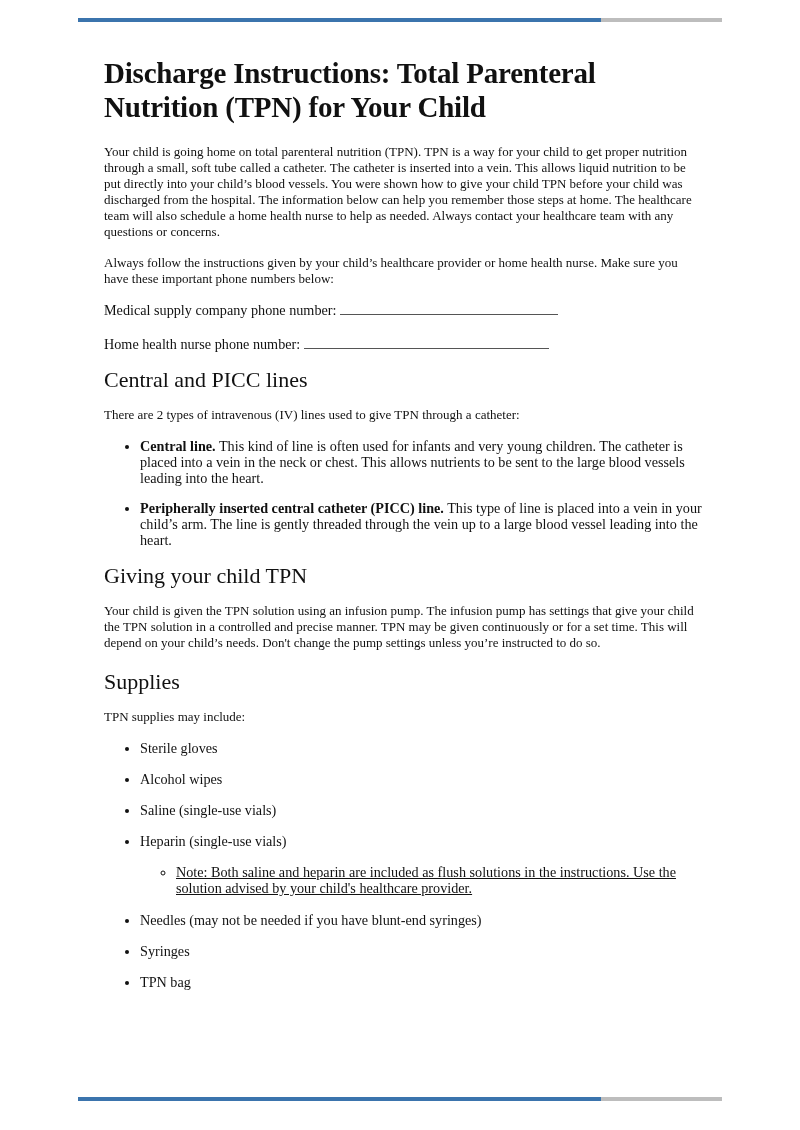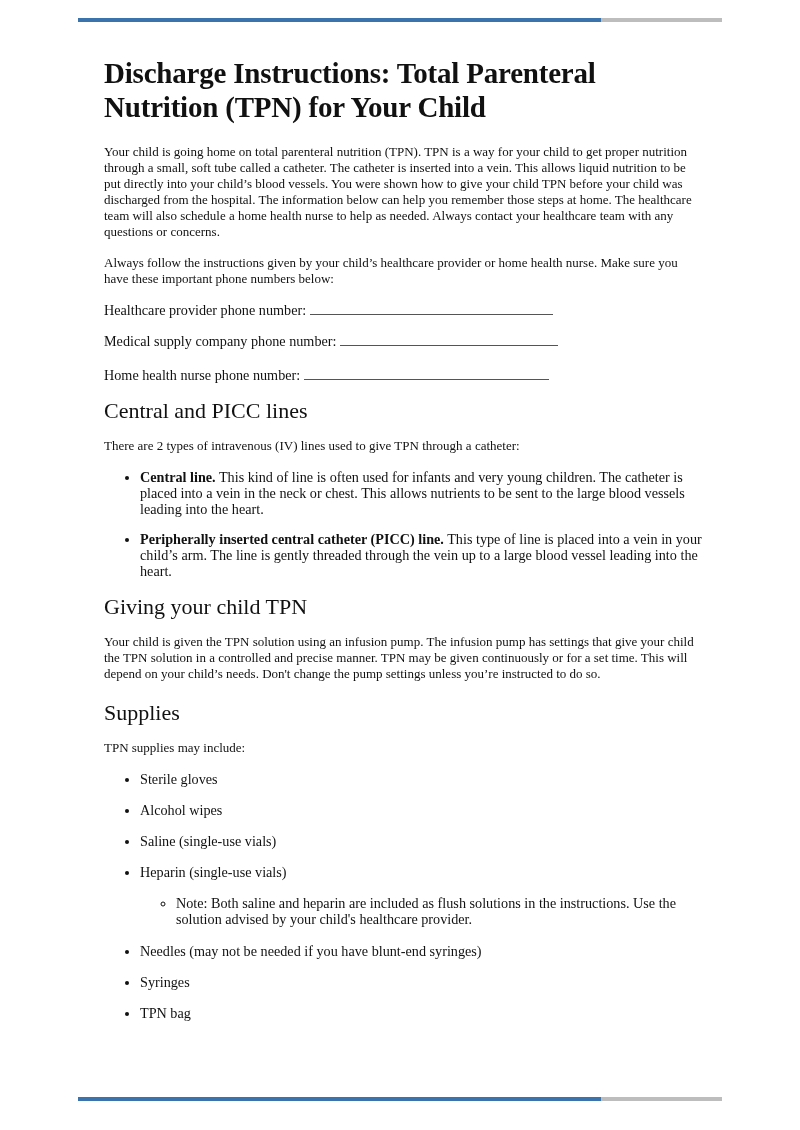--- a/index.html
+++ b/index.html
@@ -11,43 +11,40 @@
     .bar.top { top: 18px; }
     .bar.bottom { top: 1097px; height: 4px; }
     .content { position: absolute; left: 104px; top: 56px; width: 600px; }
     h1 { font-size: 29px; line-height: 34px; font-weight: bold; margin: 0 0 20px 0; letter-spacing: -0.2px; }
     h2 { font-size: 22px; line-height: 26px; font-weight: normal; margin: 0 0 14px 0; }
     p { font-size: 13px; line-height: 16px; margin: 0 0 15px 0; }
     .phone-line { font-size: 14.2px; line-height: 16px; margin: 0 0 15px 0; white-space: nowrap; }
     .blank { display: inline-block; border-bottom: 1px solid #555; height: 12px; vertical-align: baseline; margin-left: 4px; }
     ul { margin: 0 0 15px 0; padding-left: 36px; }
     ul li { font-size: 14.2px; line-height: 16px; margin: 0 0 15px 0; }
-    ul.sub { list-style-type: circle; margin-top: 15px; margin-bottom: 16px; padding-left: 36px; }
+    ul.sub { list-style-type: circle; margin-top: 15px; margin-bottom: 16px; padding-left: 36px; text-decoration: underline; }
     ul.sub li { margin-bottom: 0; }
     ul.lines li { margin-bottom: 14px; }
     .footer { position: absolute; top: 1103px; left: 80px; width: 642px; display: flex; justify-content: space-between;
               font-family: "DejaVu Sans", sans-serif; font-style: italic; font-size: 13px; color: #8a8a8a; margin-top: 36px; }
   </style>
 </head>
 <body>
 
 <div class="bar top">
   <div class="blue"></div>
   <div class="grey"></div>
 </div>
 
 <div class="content">
   <h1>Discharge Instructions: Total Parenteral Nutrition (TPN) for Your Child</h1>
 
   <p>Your child is going home on total parenteral nutrition (TPN). TPN is a way for your child to get proper nutrition through a small, soft tube called a catheter. The catheter is inserted into a vein. This allows liquid nutrition to be put directly into your child’s blood vessels. You were shown how to give your child TPN before your child was discharged from the hospital. The information below can help you remember those steps at home. The healthcare team will also schedule a home health nurse to help as needed. Always contact your healthcare team with any questions or concerns.</p>
   <p>Always follow the instructions given by your child’s healthcare provider or home health nurse. Make sure you have these important phone numbers below:</p>
 
-  <div class="phone-line">
-    <span>Healthcare provider phone number:</span><span class="blank" style="width:243px"></span>
-  </div>
   <div class="phone-line" style="margin-bottom:18px">
     <span>Medical supply company phone number:</span><span class="blank" style="width:218px"></span>
   </div>
   <div class="phone-line">
     <span>Home health nurse phone number:</span><span class="blank" style="width:245px"></span>
   </div>
 
   <h2>Central and PICC lines</h2>
   <p>There are 2 types of intravenous (IV) lines used to give TPN through a catheter:</p>
   <ul class="lines">

